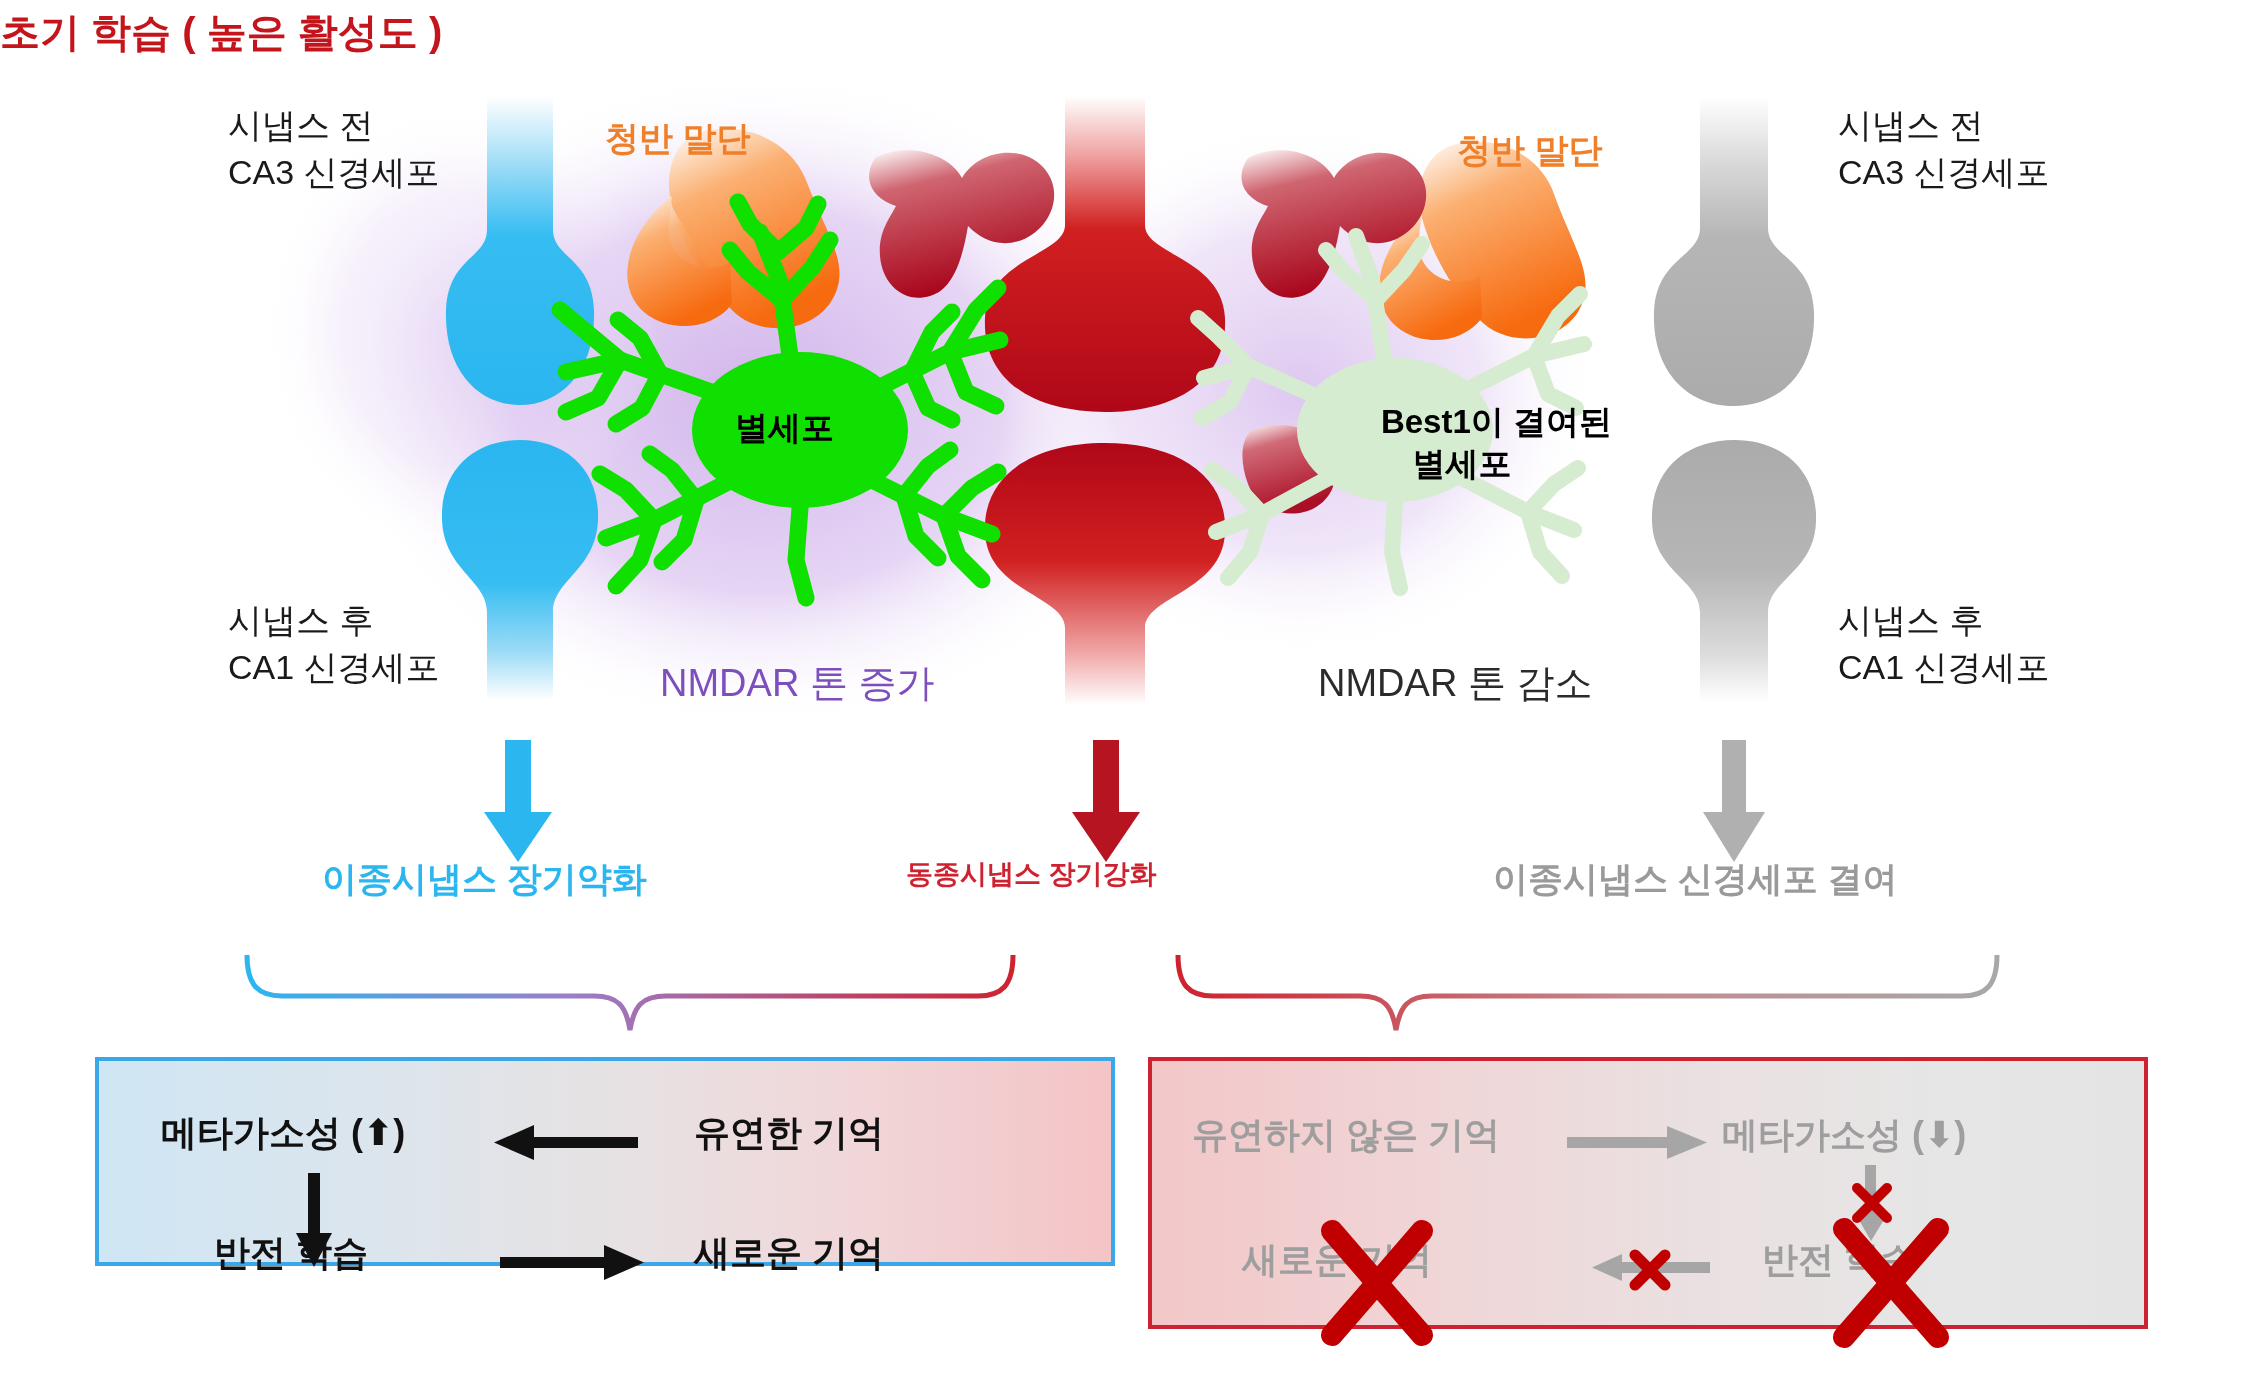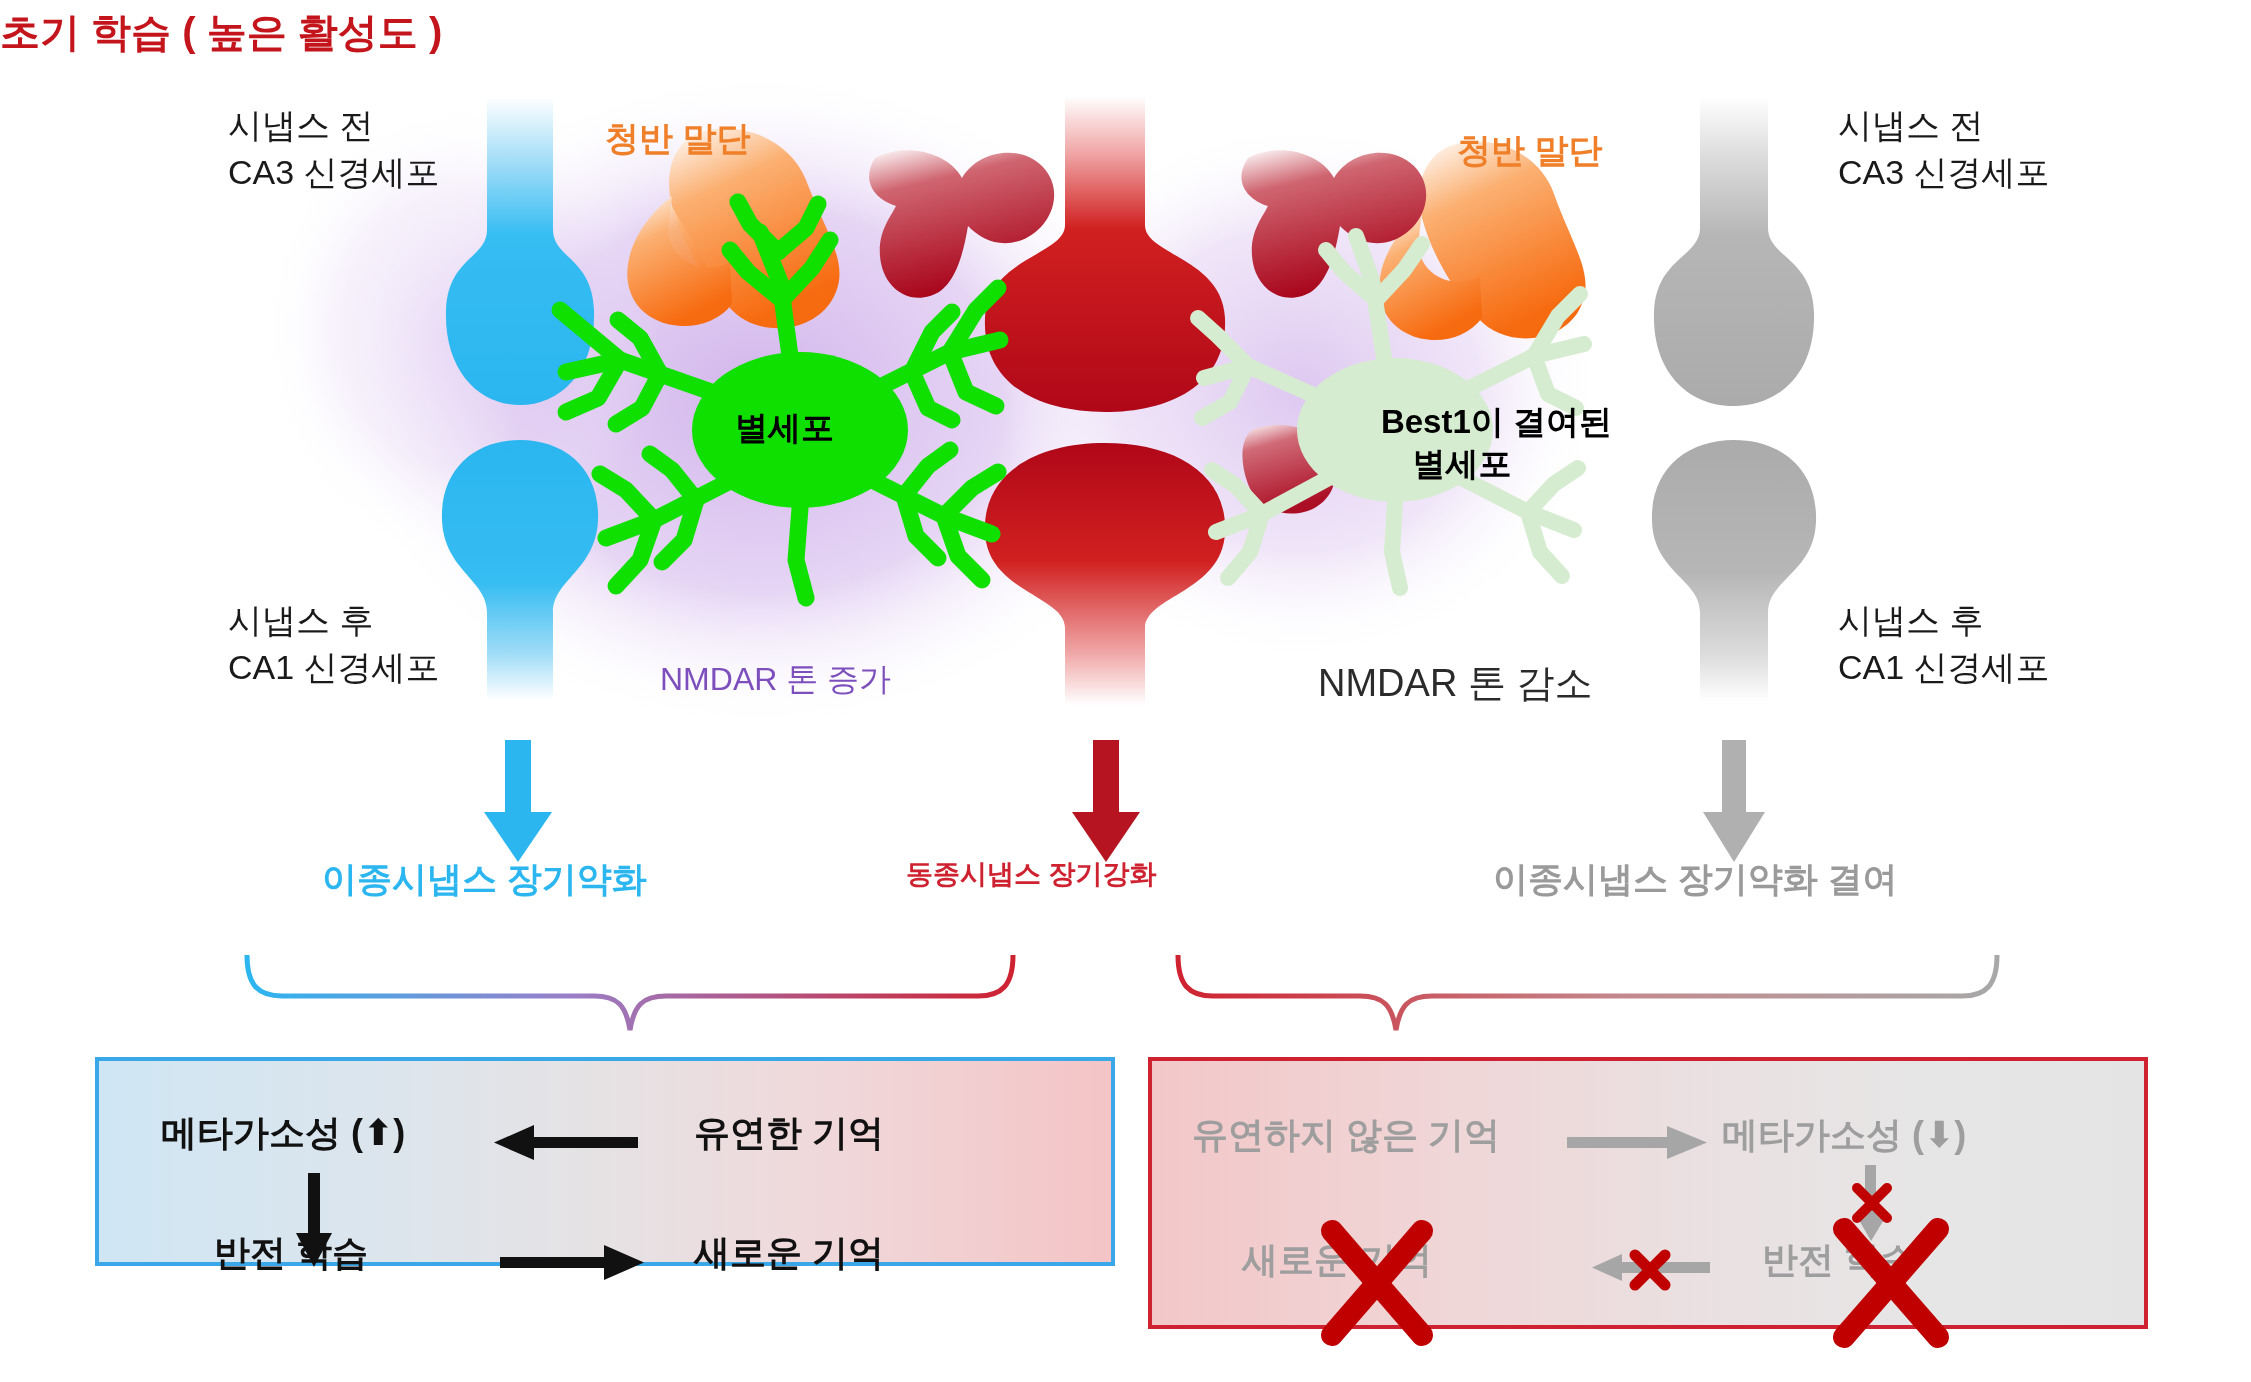--- a/index.html
+++ b/index.html
@@ -5,21 +5,21 @@
   html,body{margin:0;padding:0;background:#fff;}
   body{width:2251px;height:1382px;position:relative;overflow:hidden;
        font-family:"Liberation Sans","DejaVu Sans",sans-serif;}
   .stage{position:absolute;left:0;top:0;width:2251px;height:1382px;}
   .abs{position:absolute;}
   .txt{white-space:pre;line-height:1.22;}
   #title{left:0;top:8px;width:1830px;text-align:left;font-size:40px;font-weight:bold;color:#c4151c;}
   .lbl-dark{color:#1a1a1a;font-size:34px;}
   .lbl-orange{color:#f07f2a;font-size:34px;font-weight:bold;}
   .lbl-green-name{color:#000;font-size:33px;font-weight:bold;}
-  .lbl-purple{color:#7d4fbd;font-size:32px;}
+  .lbl-purple{color:#7d4fbd;font-size:38px;}
   .lbl-gray-dark{color:#2b2b2b;font-size:38px;}
   .lbl-best1{color:#000;font-size:33px;font-weight:bold;text-align:center;}
   .lbl-cyan-b{color:#2bb6f0;font-size:35px;font-weight:bold;}
   .lbl-red-b{color:#cf2230;font-size:27px;font-weight:bold;}
   .lbl-gray-b{color:#9a9a9a;font-size:35px;font-weight:bold;}
   .box{position:absolute;box-sizing:border-box;}
   .box-left{left:95px;top:1057px;width:1020px;height:209px;border:4px solid #3aa7e8;
      background:linear-gradient(90deg,#cfe6f4 0%,#dde5ec 30%,#e6e2e4 50%,#f0d8da 72%,#f4c4c6 100%);}
   .box-right{left:1148px;top:1057px;width:1000px;height:272px;border:4px solid #cf2230;
      background:linear-gradient(90deg,#f3c7c8 0%,#f0d5d6 28%,#eae0e1 55%,#e6e6e6 80%,#e4e4e4 100%);}
@@ -269,21 +269,21 @@
   <div class="abs txt lbl-green-name" style="left:735px;top:408px;">별세포</div>
 
   <div class="abs txt lbl-best1" style="left:1312px;top:402px;width:300px;text-align:right;">Best1이 결여된</div>
   <div class="abs txt lbl-best1" style="left:1312px;top:444px;width:300px;">별세포</div>
 
   <div class="abs txt lbl-purple" style="left:660px;top:660px;">NMDAR 톤 증가</div>
   <div class="abs txt lbl-gray-dark" style="left:1318px;top:660px;">NMDAR 톤 감소</div>
 
   <div class="abs txt lbl-cyan-b" style="left:322px;top:858px;">이종시냅스 장기약화</div>
   <div class="abs txt lbl-red-b" style="left:906px;top:858px;">동종시냅스 장기강화</div>
-  <div class="abs txt lbl-gray-b" style="left:1493px;top:858px;">이종시냅스 장기약화 결여</div>
+  <div class="abs txt lbl-gray-b" style="left:1493px;top:858px;">이종시냅스 신경세포 결여</div>
 
   <div class="box box-left">
     <div class="cell cell-dark" style="left:62px;top:48px;">메타가소성 (⬆)</div>
     <div class="cell cell-dark" style="left:595px;top:48px;">유연한 기억</div>
     <svg class="abs" style="left:395px;top:62px;" width="150" height="40">
       <g fill="#111">
           <rect x="32" y="14" width="112" height="11"></rect>
       <polygon points="0,19.5 40,2 40,37"></polygon>
         </g>
     </svg>

